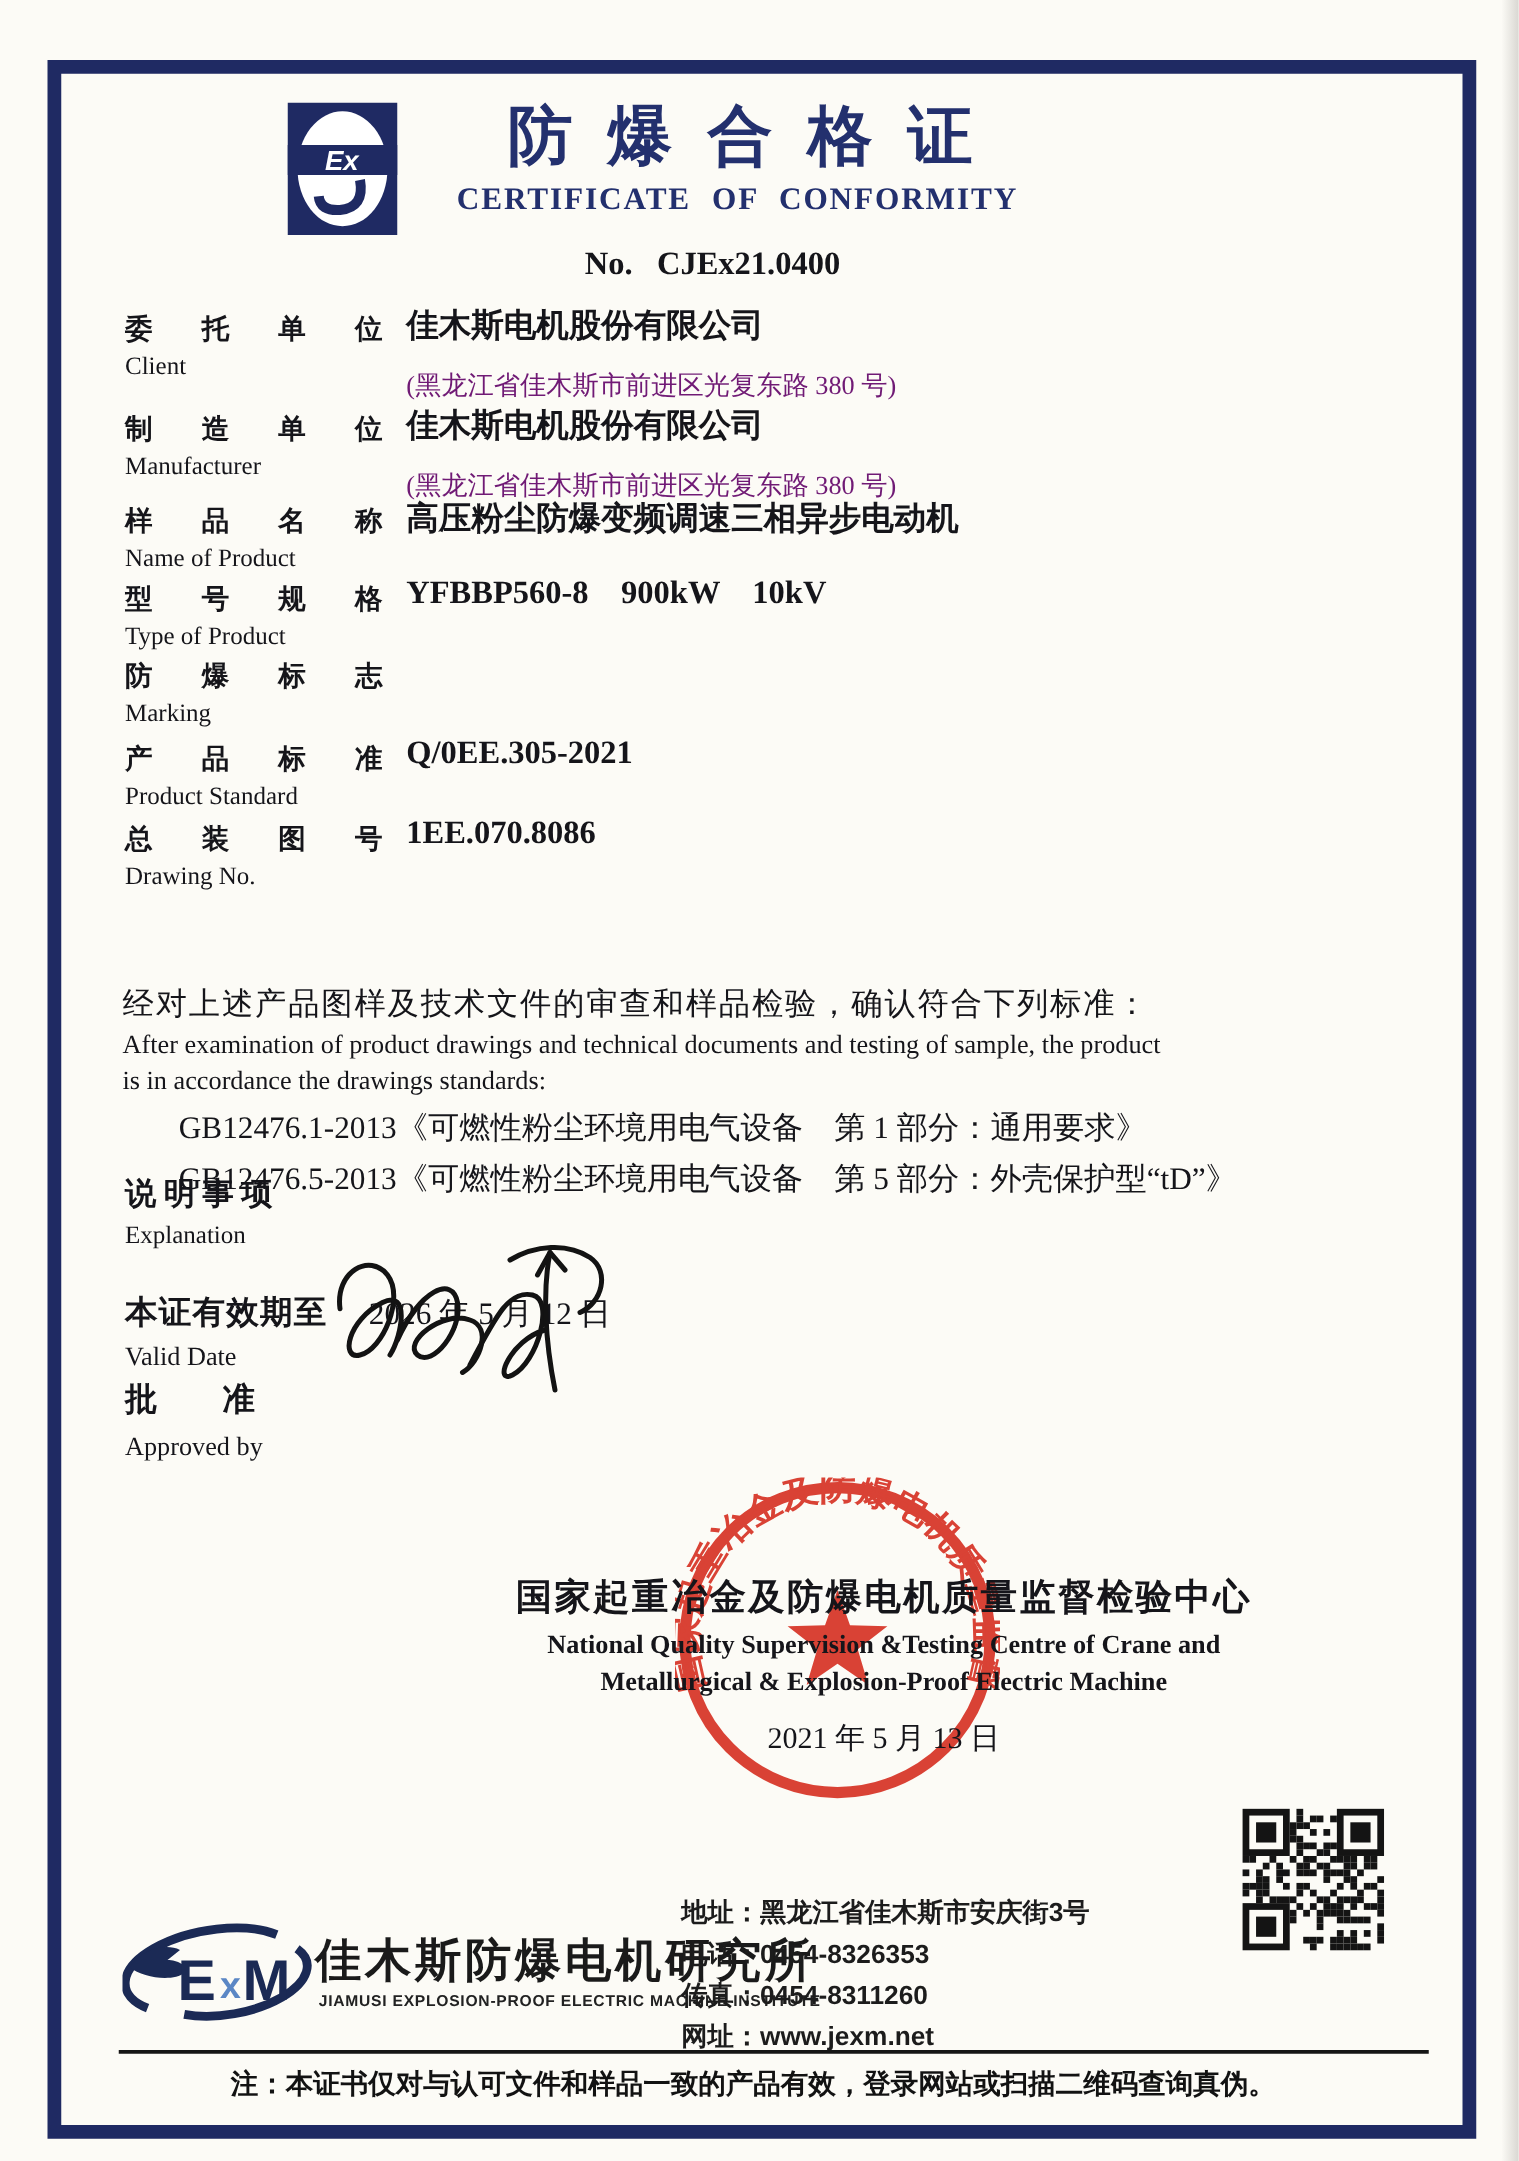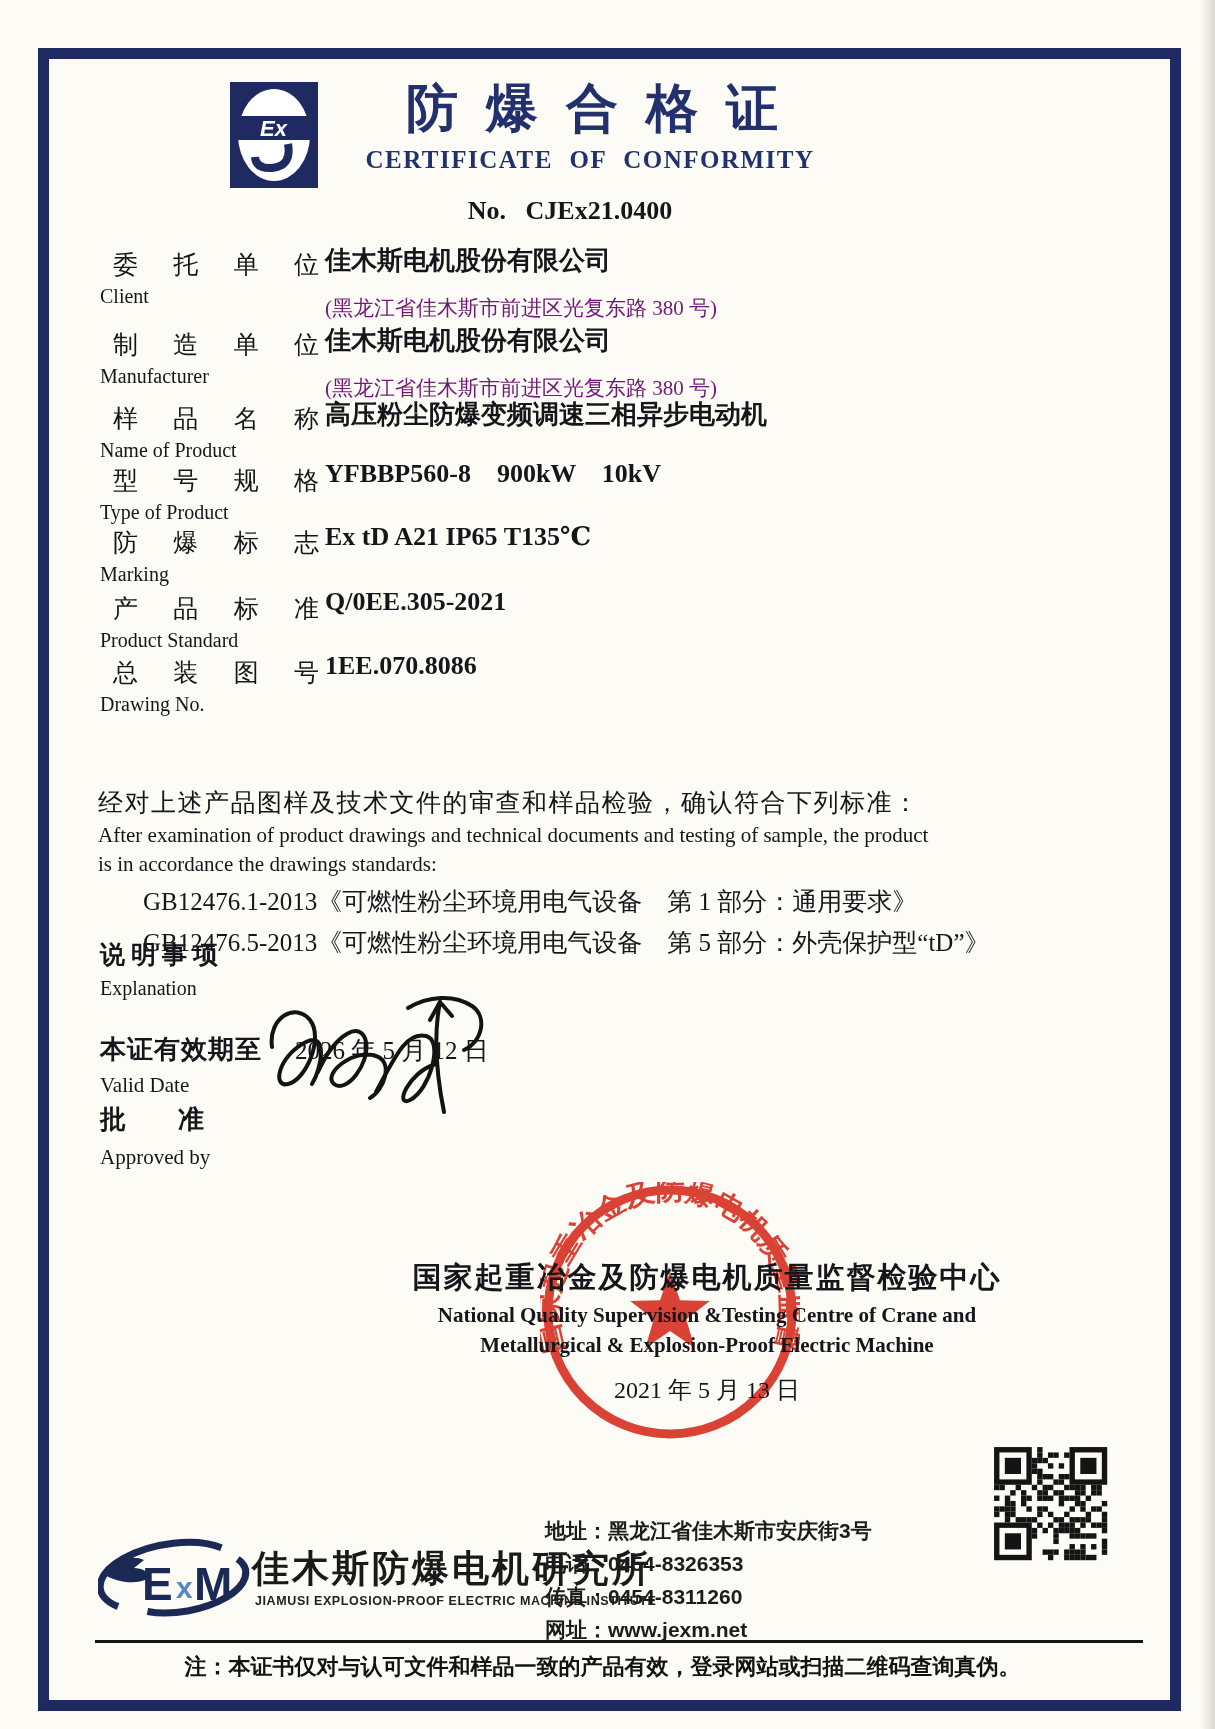--- a/index.html
+++ b/index.html
@@ -17,22 +17,22 @@
   
   .exmark{position:absolute;left:230px;top:82px;width:88px;height:106px;}
   .title-cn{position:absolute;left:371px;top:74px;width:470px;text-align:center;
     font-size:52px;font-weight:bold;color:#23306e;letter-spacing:28px;white-space:nowrap;}
   .title-en{position:absolute;left:345px;top:146px;width:490px;text-align:center;
     font-size:25px;font-weight:bold;color:#23306e;letter-spacing:1.5px;word-spacing:9px;white-space:nowrap;}
   .cert-no{position:absolute;left:330px;top:196px;width:480px;text-align:center;
     font-size:26px;font-weight:bold;color:#15151a;white-space:pre;}
   
   .field-row{position:absolute;left:100px;width:1000px;}
-  .flabel-cn{display:inline-block;width:208px;font-size:25px;font-weight:400;
-    letter-spacing:2px;text-align:justify;text-align-last:justify;color:#15151a;margin-left:13px;}
+  .flabel-cn{display:inline-block;width:208px;font-size:22px;font-weight:700;
+    letter-spacing:2px;text-align:justify;text-align-last:justify;color:#15151a;}
   .flabel-en{font-size:20px;color:#15151a;margin-top:4px;}
   .fvalue{position:absolute;left:225px;top:-5px;width:760px;}
   .fvalue-main{font-size:26px;font-weight:600;color:#15151a;white-space:pre;}
   .fvalue-note{font-size:21px;color:#701a75;margin-top:16px;white-space:pre;}
   
   .statement{position:absolute;left:98px;top:786px;width:1000px;color:#15151a;}
   .st-cn{font-size:25px;letter-spacing:1.5px;font-weight:500;}
   .st-en{font-size:21px;margin-top:4px;}
   .st-std{font-size:25px;margin-left:45px;margin-top:8px;font-weight:500;white-space:pre;}
   .expl-row{position:absolute;left:100px;top:938px;width:1000px;}
@@ -113,23 +113,20 @@
 <div class="field-row" style="top:464px">
   <div><div class="flabel-cn">型 号 规 格</div>
   <div class="flabel-en">Type of Product</div></div>
   <div class="fvalue">
       <div class="fvalue-main">YFBBP560-8    900kW    10kV</div>
     </div>
 </div>
 <div class="field-row" style="top:526px">
   <div><div class="flabel-cn">防 爆 标 志</div>
   <div class="flabel-en">Marking</div></div>
-  <div class="fvalue">
-      <div class="fvalue-main">Ex tD A21 IP65 T135℃</div>
-    </div>
 </div>
 <div class="field-row" style="top:592px">
   <div><div class="flabel-cn">产 品 标 准</div>
   <div class="flabel-en">Product Standard</div></div>
   <div class="fvalue">
       <div class="fvalue-main">Q/0EE.305-2021</div>
     </div>
 </div>
 <div class="field-row" style="top:656px">
   <div><div class="flabel-cn">总 装 图 号</div>

